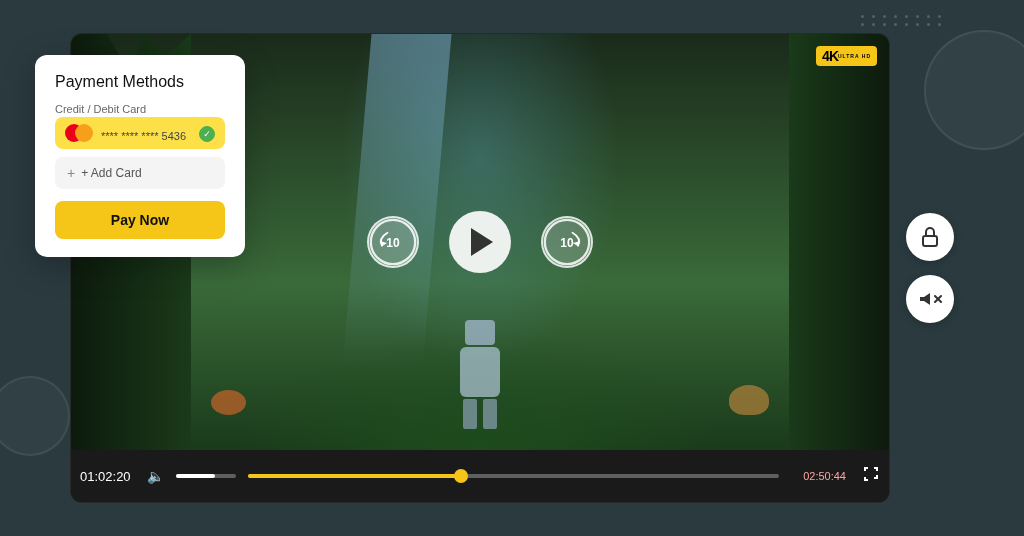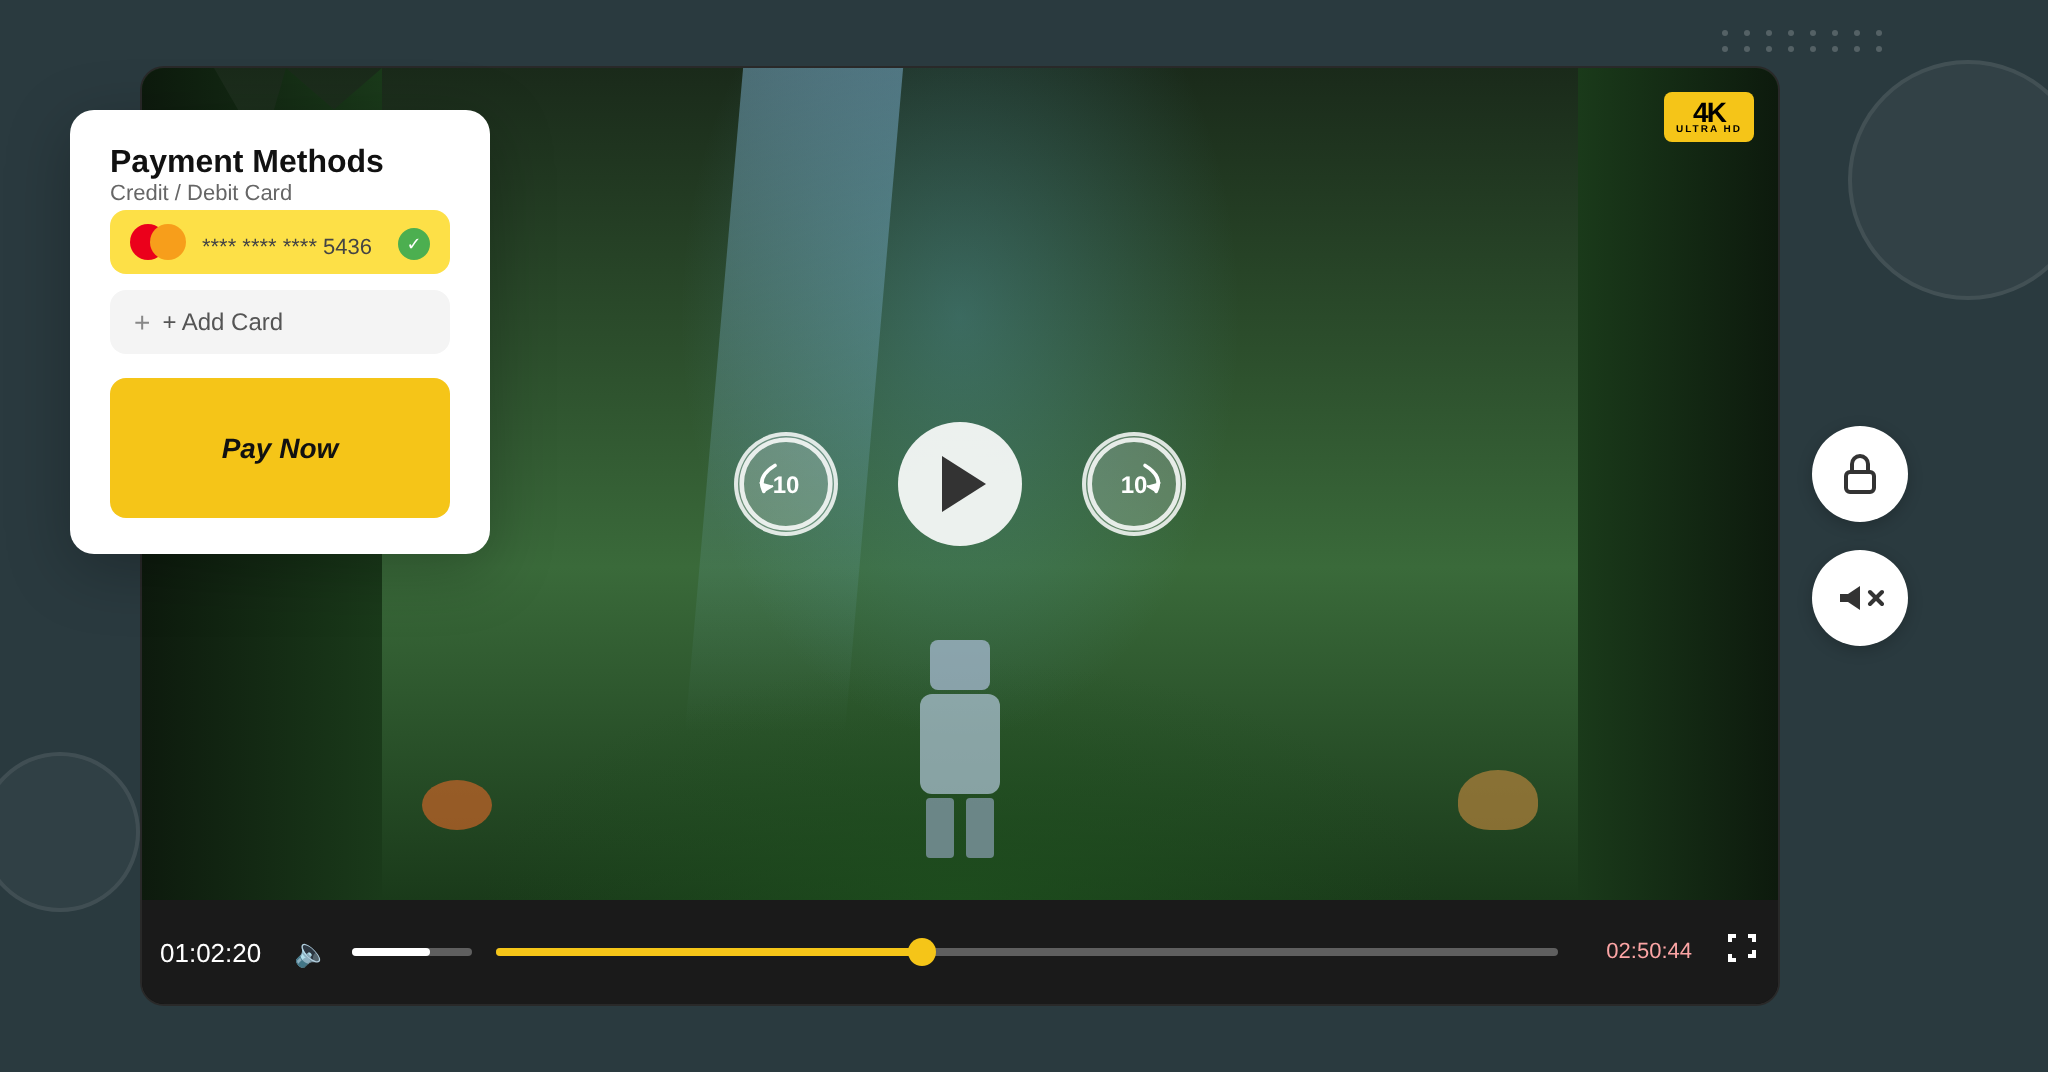--- a/index.html
+++ b/index.html
@@ -141,21 +141,21 @@
     }
 
     
     .badge-4k {
       position: absolute;
       top: 12px; right: 12px;
       background: #f5c518;
       border-radius: 4px;
       padding: 3px 6px;
       display: flex;
-      flex-direction: column;
+      flex-direction: row;
       align-items: center;
       line-height: 1;
     }
     .badge-4k-main {
       font-size: 14px;
       font-weight: 900;
       color: #000;
       letter-spacing: -1px;
     }
     .badge-4k-sub {
@@ -303,22 +303,23 @@
       left: 35px;
       background: white;
       border-radius: 12px;
       padding: 18px 20px;
       width: 210px;
       box-shadow: 0 8px 32px rgba(0,0,0,0.25);
       z-index: 10;
     }
     .payment-title {
       font-size: 16px;
-      font-weight: 700;
+      font-weight: 400;
       color: #111;
+      margin-bottom: 12px;
     }
     .payment-subtitle {
       font-size: 11px;
       color: #666;
       margin-bottom: 2px;
     }
     .card-item {
       display: flex;
       align-items: flex-end;
       background: #fde047;
@@ -388,26 +389,25 @@
     }
     .add-plus {
       font-size: 14px;
       color: #888;
     }
     .pay-now-btn {
       width: 100%;
       background: #f5c518;
       border: none;
       border-radius: 8px;
-      padding: 27px;
+      padding: 11px;
       font-size: 14px;
       font-weight: 700;
       color: #111;
       cursor: pointer;
-      font-style: italic;
     }
 
     
     .dots-top-right {
       position: absolute;
       top: 15px;
       right: 80px;
       display: grid;
       grid-template-columns: repeat(8, 6px);
       gap: 5px;

